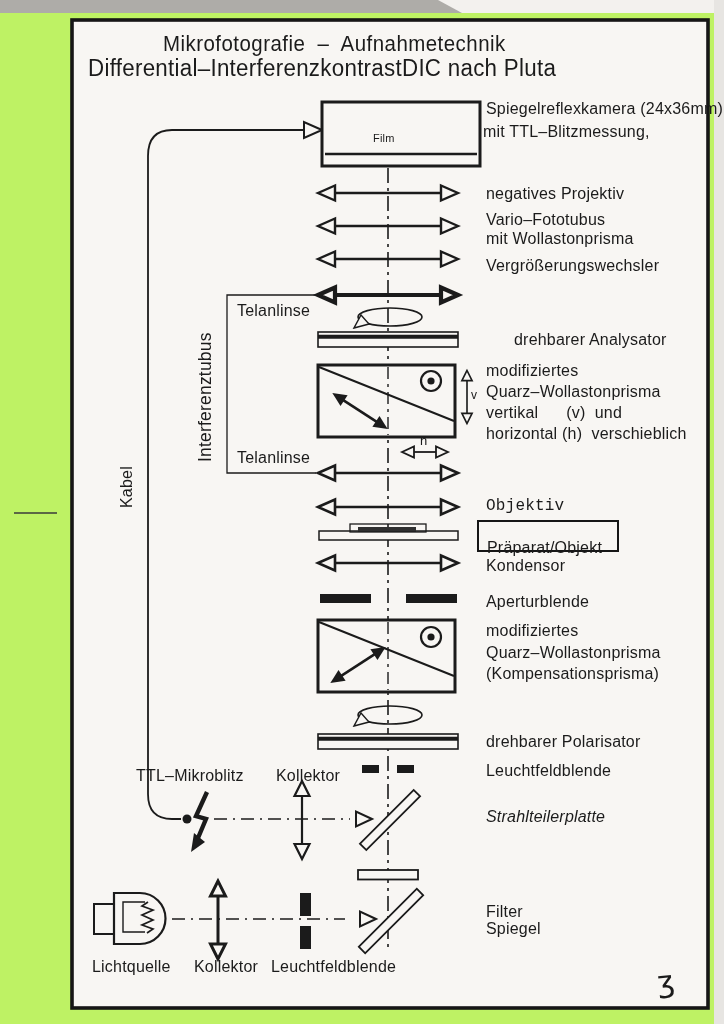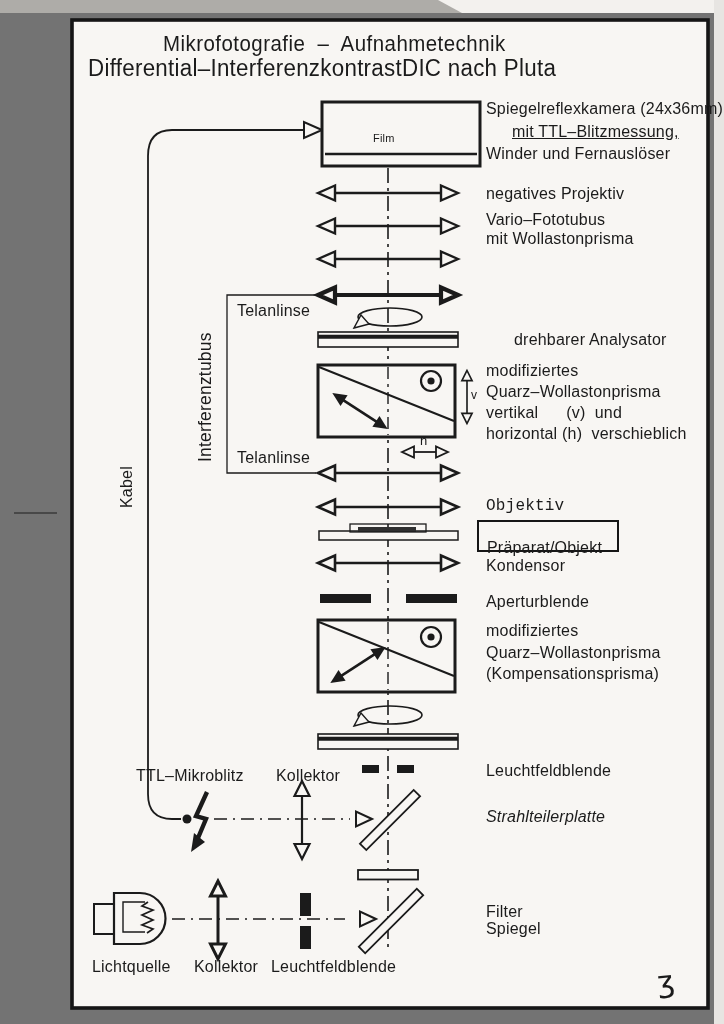--- a/index.html
+++ b/index.html
@@ -1,16 +1,16 @@
 <!DOCTYPE html>
 <html><head>
 <meta charset="utf-8">
 <style>
   html,body{margin:0;padding:0;background:#d8d6d3;}
-  #scan{position:relative;width:724px;height:1024px;background:#737373;overflow:hidden;
+  #scan{position:relative;width:724px;height:1024px;background:#bef264;overflow:hidden;
         font-family:"Liberation Sans",sans-serif;color:#1b1b1b;}
   #linework{position:absolute;left:0;top:0;}
   .lbl{position:absolute;font-size:16px;line-height:1.22;white-space:pre;letter-spacing:.2px;color:#1b1b1b;}
   .sm{font-size:12px;}
   .ttl1{position:absolute;left:163px;top:31px;font-size:22px;letter-spacing:.5px;
         transform:scaleX(.93);transform-origin:left top;white-space:pre;}
   .ttl2{position:absolute;left:88px;top:55px;width:482px;display:flex;justify-content:space-between;
         font-size:23.5px;letter-spacing:.3px;transform:scaleX(.95);transform-origin:left top;white-space:pre;}
   .rot90{transform:rotate(-90deg);transform-origin:0 0;}
   .pbox{position:absolute;left:477px;top:520px;width:142px;height:32px;border:2px solid #161616;box-sizing:border-box;}
@@ -170,39 +170,40 @@
   </svg>
 
   <div class="ttl1">Mikrofotografie  –  Aufnahmetechnik</div>
   <div class="ttl2">
     <span>Differential–Interferenzkontrast</span>
     <span>DIC nach Pluta</span>
   </div>
 
   <div class="lbl" style="left:373px;top:132px;font-size:11px;">Film</div>
   <div class="lbl" style="left:486px;top:99px;">Spiegelreflexkamera (24x36mm)</div>
-  <div class="lbl" style="left:512px;top:122px;text-decoration:underline;">mit TTL–Blitzmessung,</div>
-  <div class="lbl" style="left:486px;top:144px;">Winder und Fernauslöser</div>
+  <div class="lbl" style="left:483px;top:122px;">mit TTL–Blitzmessung,</div>
 
   <div class="lbl" style="left:486px;top:184px;">negatives Projektiv</div>
   <div class="lbl" style="left:486px;top:210px;">Vario–Fototubus</div>
   <div class="lbl" style="left:486px;top:229px;">mit Wollastonprisma</div>
+  <div class="lbl" style="left:486px;top:256px;">Vergrößerungswechsler</div>
   <div class="lbl" style="left:514px;top:330px;">drehbarer Analysator</div>
   <div class="lbl" style="left:486px;top:361px;">modifiziertes</div>
   <div class="lbl" style="left:486px;top:382px;">Quarz–Wollastonprisma</div>
   <div class="lbl" style="left:486px;top:403px;">vertikal      (v)  und</div>
   <div class="lbl" style="left:486px;top:424px;">horizontal (h)  verschieblich</div>
   <div class="lbl" style="left:486px;top:497px;font-family:Liberation Mono, monospace;">Objektiv</div>
   <div class="pbox"></div>
   <div class="lbl" style="left:487px;top:526px;margin-top:12px;">Präparat/Objekt</div>
   <div class="lbl" style="left:486px;top:556px;">Kondensor</div>
   <div class="lbl" style="left:486px;top:592px;">Aperturblende</div>
   <div class="lbl" style="left:486px;top:621px;">modifiziertes</div>
   <div class="lbl" style="left:486px;top:643px;">Quarz–Wollastonprisma</div>
   <div class="lbl" style="left:486px;top:664px;">(Kompensationsprisma)</div>
+  <div class="lbl" style="left:486px;top:732px;">drehbarer Polarisator</div>
   <div class="lbl" style="left:486px;top:761px;">Leuchtfeldblende</div>
   <div class="lbl" style="left:486px;top:807px;font-style:italic;">Strahlteilerplatte</div>
   <div class="lbl" style="left:486px;top:870px;margin-top:32px;">Filter</div>
   <div class="lbl" style="left:486px;top:919px;">Spiegel</div>
 
   <div class="lbl" style="left:237px;top:301px;">Telanlinse</div>
   <div class="lbl" style="left:237px;top:448px;">Telanlinse</div>
   <div class="lbl rot90" style="left:117px;top:508px;">Kabel</div>
   <div class="lbl rot90" style="left:195px;top:462px;font-size:17.5px;">Interferenztubus</div>
   <div class="lbl" style="left:136px;top:766px;">TTL–Mikroblitz</div>

